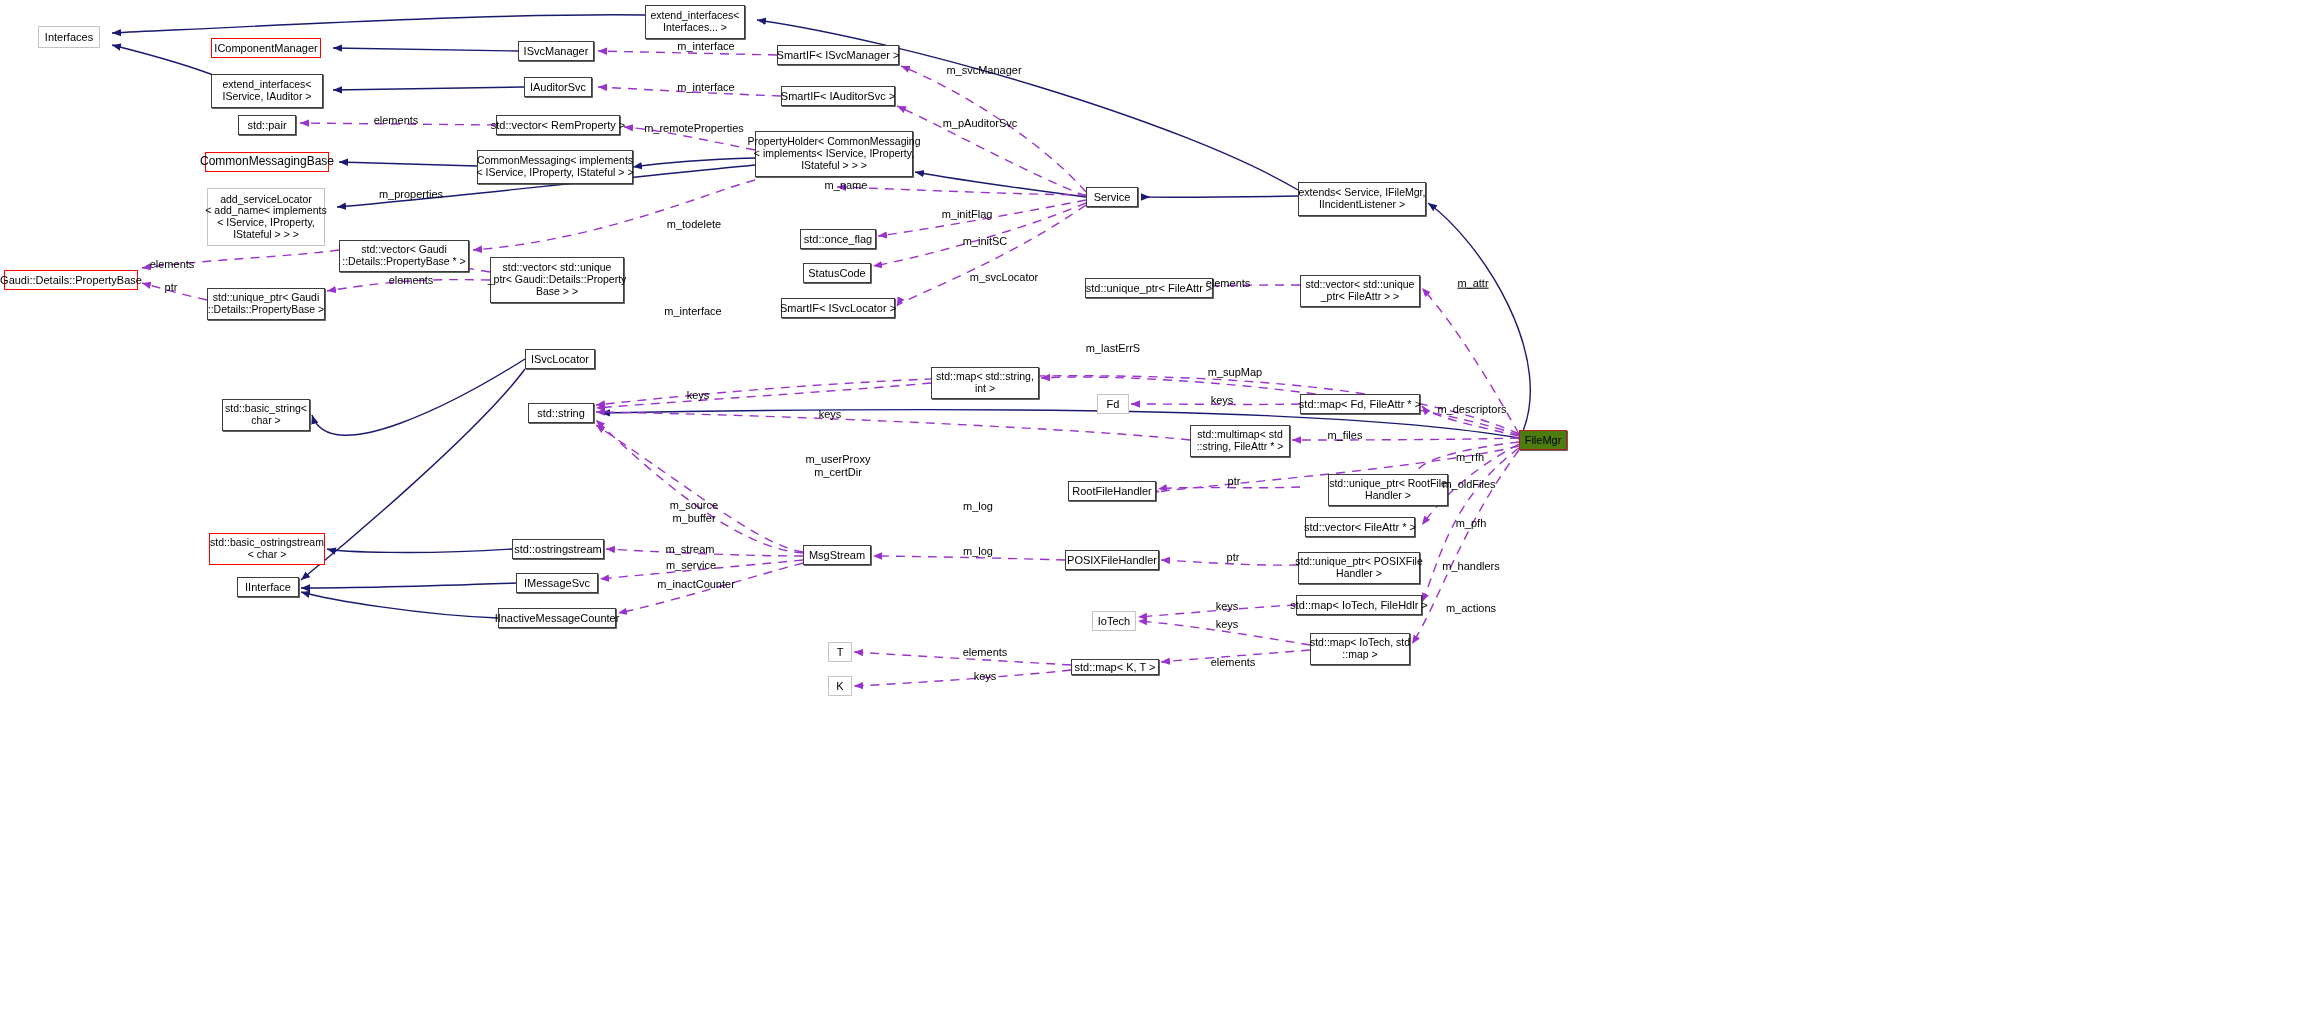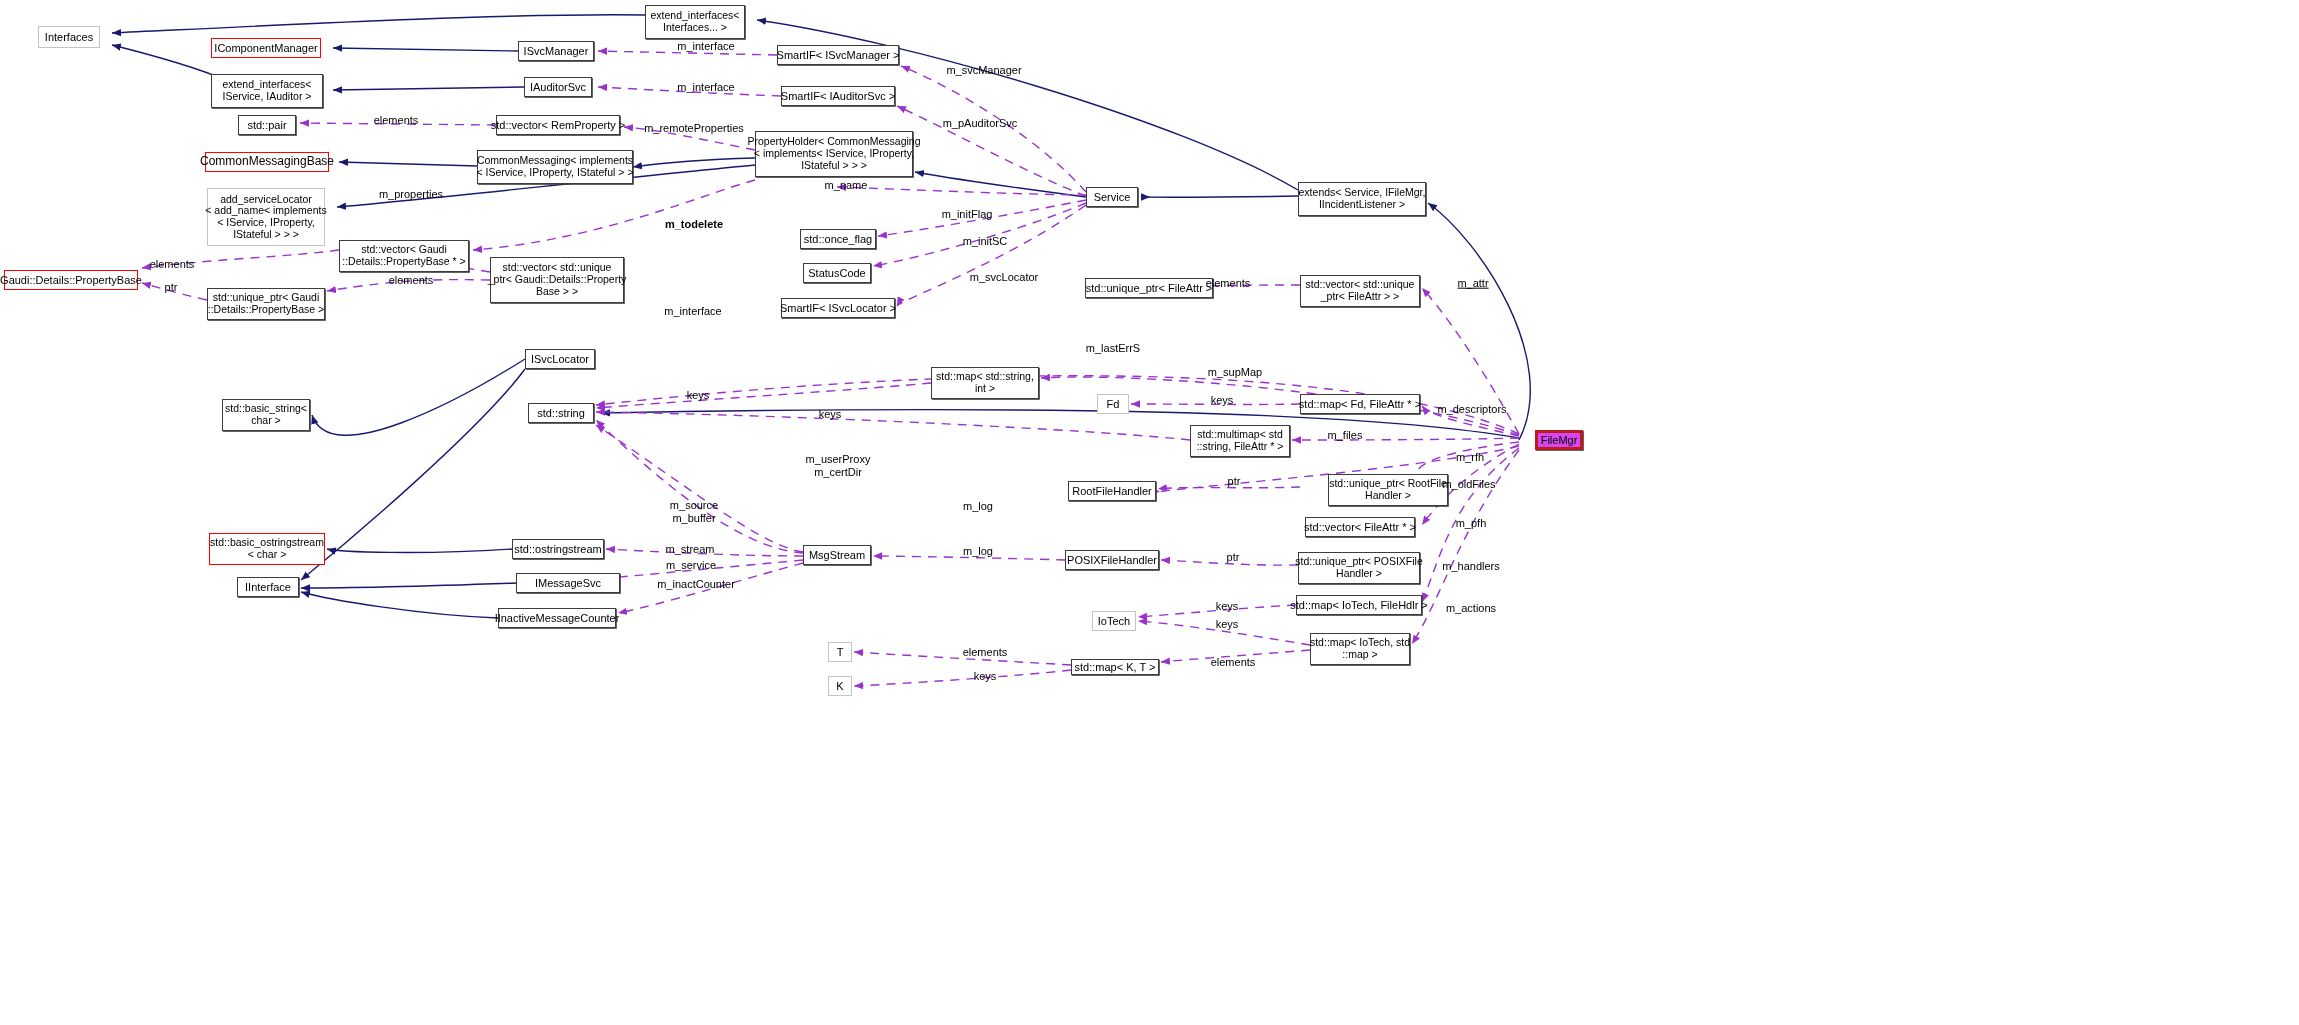--- a/index.html
+++ b/index.html
@@ -6,21 +6,21 @@
   #canvas{position:relative;width:2299px;height:1025px;background:#ffffff;
           font-family:"Liberation Sans","DejaVu Sans",sans-serif;overflow:hidden;}
   svg.edges{position:absolute;left:0;top:0;width:2299px;height:1025px;pointer-events:none;}
   .node{position:absolute;box-sizing:border-box;display:flex;align-items:center;
         justify-content:center;text-align:center;background:#ffffff;
         border:1px solid #404040;color:#000000;line-height:1.12;
         white-space:pre;padding:1px 3px;}
   .node.thick{border:1px solid #3c3c3c;box-shadow:0.8px 0.8px 0 #3c3c3c;}
   .node.red{border:1px solid #ff0000;box-shadow:none;}
   .node.light{border:1px solid #c4c4c4;box-shadow:none;}
-  .node.focus{background:#d946ef;border:3px solid #b91c1c;box-shadow:0.8px 0.8px 0 #3c3c3c;margin-left:16px;}
+  .node.focus{background:#4d7c0f;border:1px solid #b91c1c;box-shadow:0.8px 0.8px 0 #3c3c3c;}
   .elabel{position:absolute;color:#000000;white-space:pre;text-align:center;
           line-height:1.15;transform:translate(-50%,-50%);}
 </style>
 </head>
 <body>
 
 <div id="canvas">
 
   <svg class="edges" viewBox="0 0 2299 1025" xmlns="http://www.w3.org/2000/svg">
     <defs>
@@ -154,41 +154,41 @@
 Handler &gt;</div>
       <div class="node thick" style="left: 1305px; top: 517px; width: 110px; height: 20px; font-size: 11px;">std::vector&lt; FileAttr * &gt;</div>
       <div class="node red" style="left: 209px; top: 533px; width: 116px; height: 32px; font-size: 10.5px;">std::basic_ostringstream
 &lt; char &gt;</div>
       <div class="node thick" style="left: 512px; top: 539px; width: 92px; height: 20px; font-size: 11px;">std::ostringstream</div>
       <div class="node thick" style="left: 803px; top: 545px; width: 68px; height: 20px; font-size: 11px;">MsgStream</div>
       <div class="node thick" style="left: 1065px; top: 550px; width: 94px; height: 20px; font-size: 11px;">POSIXFileHandler</div>
       <div class="node thick" style="left: 1298px; top: 552px; width: 122px; height: 32px; font-size: 10.5px;">std::unique_ptr&lt; POSIXFile
 Handler &gt;</div>
       <div class="node thick" style="left: 237px; top: 577px; width: 62px; height: 20px; font-size: 11px;">IInterface</div>
-      <div class="node thick" style="left: 516px; top: 573px; width: 104px; height: 20px; font-size: 11px;">IMessageSvc</div>
+      <div class="node thick" style="left: 516px; top: 573px; width: 82px; height: 20px; font-size: 11px;">IMessageSvc</div>
       <div class="node thick" style="left: 1296px; top: 595px; width: 126px; height: 20px; font-size: 11px;">std::map&lt; IoTech, FileHdlr &gt;</div>
       <div class="node light" style="left: 1092px; top: 611px; width: 44px; height: 20px; font-size: 11px;">IoTech</div>
       <div class="node thick" style="left: 498px; top: 608px; width: 118px; height: 20px; font-size: 11px;">IInactiveMessageCounter</div>
       <div class="node thick" style="left: 1310px; top: 633px; width: 100px; height: 32px; font-size: 10.5px;">std::map&lt; IoTech, std
 ::map &gt;</div>
       <div class="node light" style="left: 828px; top: 642px; width: 24px; height: 20px; font-size: 11px;">T</div>
       <div class="node thick" style="left: 1071px; top: 659px; width: 88px; height: 16px; font-size: 11px;">std::map&lt; K, T &gt;</div>
       <div class="node light" style="left: 828px; top: 676px; width: 24px; height: 20px; font-size: 11px;">K</div>
     </div>
   <div id="labels">
       <div class="elabel" style="left: 706px; top: 46px; font-size: 11px;">m_interface</div>
       <div class="elabel" style="left: 706px; top: 87px; font-size: 11px;">m_interface</div>
       <div class="elabel" style="left: 984px; top: 70px; font-size: 11px;">m_svcManager</div>
       <div class="elabel" style="left: 396px; top: 120px; font-size: 11px;">elements</div>
       <div class="elabel" style="left: 694px; top: 128px; font-size: 11px;">m_remoteProperties</div>
       <div class="elabel" style="left: 980px; top: 123px; font-size: 11px;">m_pAuditorSvc</div>
       <div class="elabel" style="left: 411px; top: 194px; font-size: 11px;">m_properties</div>
       <div class="elabel" style="left: 846px; top: 185px; font-size: 11px;">m_name</div>
       <div class="elabel" style="left: 967px; top: 214px; font-size: 11px;">m_initFlag</div>
-      <div class="elabel" style="left: 694px; top: 224px; font-size: 11px; font-weight: bold;">m_todelete</div>
+      <div class="elabel" style="left: 694px; top: 224px; font-size: 11px;">m_todelete</div>
       <div class="elabel" style="left: 985px; top: 241px; font-size: 11px;">m_initSC</div>
       <div class="elabel" style="left: 172px; top: 264px; font-size: 11px;">elements</div>
       <div class="elabel" style="left: 411px; top: 280px; font-size: 11px;">elements</div>
       <div class="elabel" style="left: 1004px; top: 277px; font-size: 11px;">m_svcLocator</div>
       <div class="elabel" style="left: 1228px; top: 283px; font-size: 11px;">elements</div>
       <div class="elabel" style="left: 1473px; top: 283px; font-size: 11px; text-decoration: underline;">m_attr</div>
       <div class="elabel" style="left: 171px; top: 287px; font-size: 11px;">ptr</div>
       <div class="elabel" style="left: 693px; top: 311px; font-size: 11px;">m_interface</div>
       <div class="elabel" style="left: 1113px; top: 348px; font-size: 11px;">m_lastErrS</div>
       <div class="elabel" style="left: 1235px; top: 372px; font-size: 11px;">m_supMap</div>

